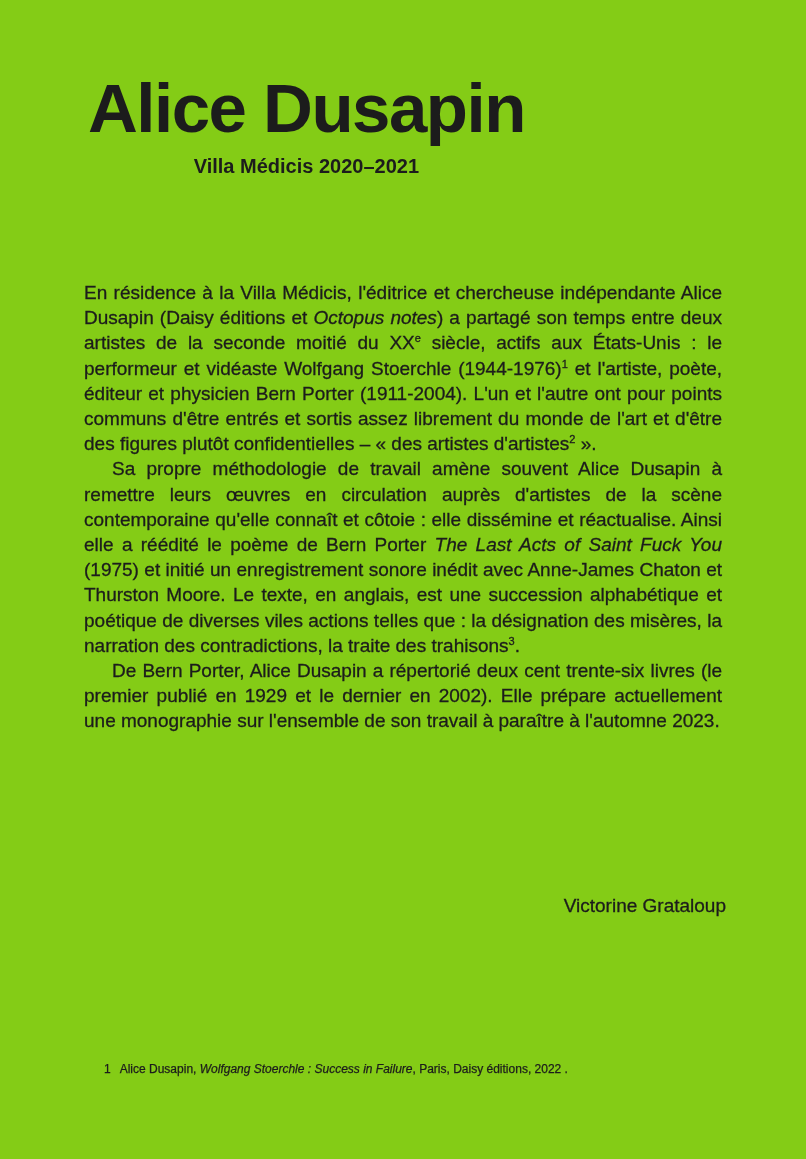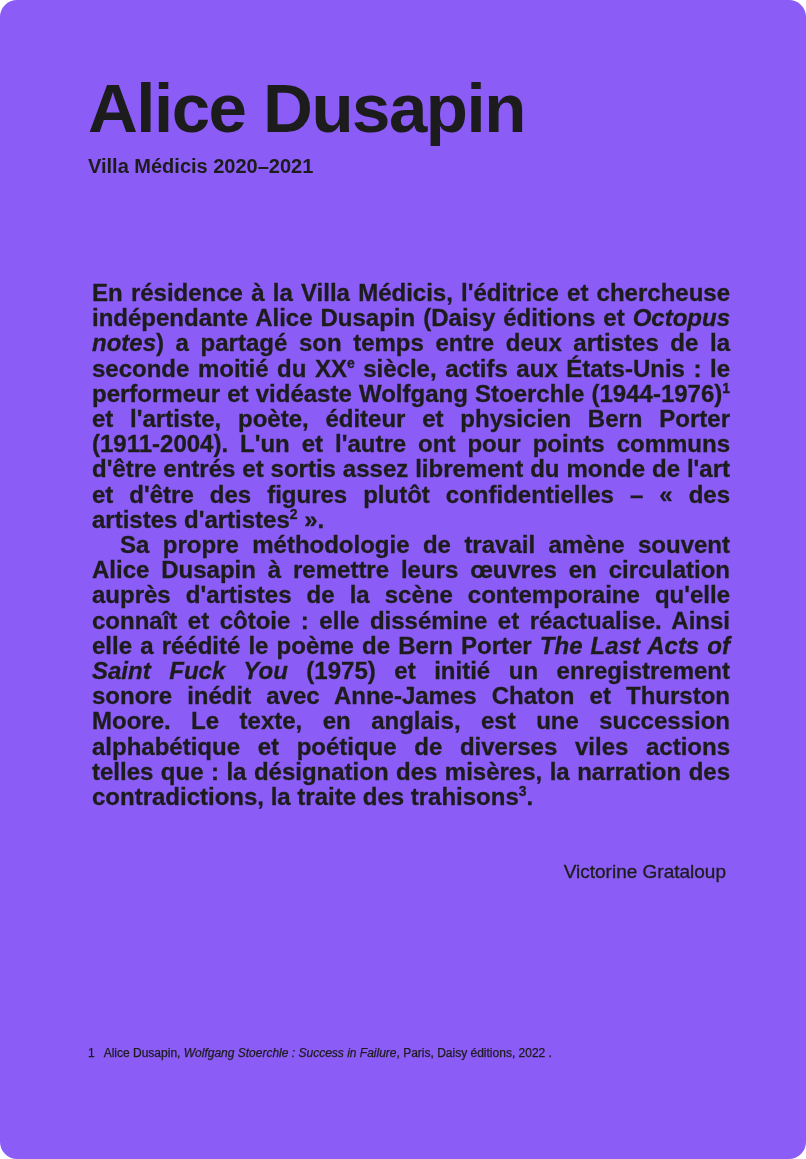--- a/index.html
+++ b/index.html
@@ -4,99 +4,100 @@
 <style>
   html, body {
     margin: 0;
     padding: 0;
     background: #ffffff;
   }
   .page {
     position: relative;
     width: 806px;
     height: 1159px;
-    background: #8b5cf6;
+    background: #84cc16;
     color: #1c1c1c;
     font-family: "Liberation Sans", sans-serif;
     overflow: hidden;
-    border-radius: 17px;
   }
   .header {
     position: absolute;
     left: 88px;
     top: 74px;
   }
   .title {
     margin: 0;
     font-size: 69px;
     line-height: 1;
     font-weight: 700;
     letter-spacing: -1.5px;
     white-space: nowrap;
   }
   .subtitle {
     margin: 12px 0 0 0;
     font-size: 20px;
     font-weight: 700;
     letter-spacing: 0;
+    text-align: center;
   }
   .body-text {
     position: absolute;
-    left: 92px;
+    left: 84px;
     top: 280px;
     width: 638px;
-    font-size: 24px;
+    font-size: 19px;
     line-height: 25.2px;
-    font-weight: 700;
+    font-weight: 400;
     text-align: justify;
     -webkit-text-stroke: 0.3px currentColor;
   }
   .para { margin: 0; }
   .para.indent { text-indent: 28px; }
   .it { font-style: italic; }
   sup.sup {
     font-size: 0.58em;
     line-height: 0;
     vertical-align: super;
   }
   .signature {
     position: absolute;
-    top: 861px;
+    top: 895px;
     right: 80px;
     margin: 0;
     font-size: 19px;
     font-weight: 500;
     -webkit-text-stroke: 0.3px currentColor;
   }
   .footnotes {
     position: absolute;
     left: 88px;
     top: 1046px;
     width: 648px;
     font-size: 12px;
     line-height: 15.2px;
     font-weight: 500;
     -webkit-text-stroke: 0.25px currentColor;
   }
-  .footnote { margin: 0; }
+  .footnote { margin: 16px; }
   .fn-num { margin-right: 9px; }
 </style>
 </head>
 <body>
 
 <div class="page">
 
   <header class="header">
     <h1 class="title">Alice Dusapin</h1>
     <p class="subtitle">Villa Médicis 2020–2021</p>
   </header>
 
   <main class="body-text">
     <p class="para"><span>En résidence à la Villa Médicis, l'éditrice et chercheuse indépendante Alice Dusapin (Daisy éditions et </span><span class="it">Octopus notes</span><span>) a partagé son temps entre deux artistes de la seconde moitié du XX</span><sup class="sup">e</sup><span>&nbsp;siècle, actifs aux États-Unis&nbsp;: le performeur et vidéaste Wolfgang Stoerchle (1944-1976)</span><sup class="sup">1</sup><span> et l'artiste, poète, éditeur et physicien Bern Porter (1911-2004). L'un et l'autre ont pour points communs d'être entrés et sortis assez librement du monde de l'art et d'être des figures plutôt confidentielles – « des artistes d'artistes</span><sup class="sup">2</sup><span>&nbsp;».</span></p>
     <p class="para indent"><span>Sa propre méthodologie de travail amène souvent Alice Dusapin à remettre leurs œuvres en circulation auprès d'artistes de la scène contemporaine qu'elle connaît et côtoie&nbsp;: elle dissémine et réactua­lise. Ainsi elle a réédité le poème de Bern Porter </span><span class="it">The Last Acts of Saint Fuck You</span><span> (1975) et initié un enregistrement sonore inédit avec Anne-James Chaton et Thurston Moore. Le texte, en anglais, est une succession alphabétique et poétique de diverses viles actions telles que&nbsp;: la désignation des misères, la narration des contradictions, la traite des trahisons</span><sup class="sup">3</sup><span>.</span></p>
+    <p class="para indent"><span>De Bern Porter, Alice Dusapin a répertorié deux cent trente-six livres (le premier publié en 1929 et le dernier en 2002). Elle prépare actuel­lement une monographie sur l'ensemble de son travail à paraître à l'automne 2023.</span></p>
   </main>
 
   <p class="signature">Victorine Grataloup</p>
 
   <footer class="footnotes">
     <p class="footnote"><span class="fn-num">1</span><span><span>Alice Dusapin, </span><span class="it">Wolfgang Stoerchle&nbsp;: Success in Failure</span><span>, Paris, Daisy éditions, 2022&nbsp;.</span></span></p>
   </footer>
 
 </div>
 

